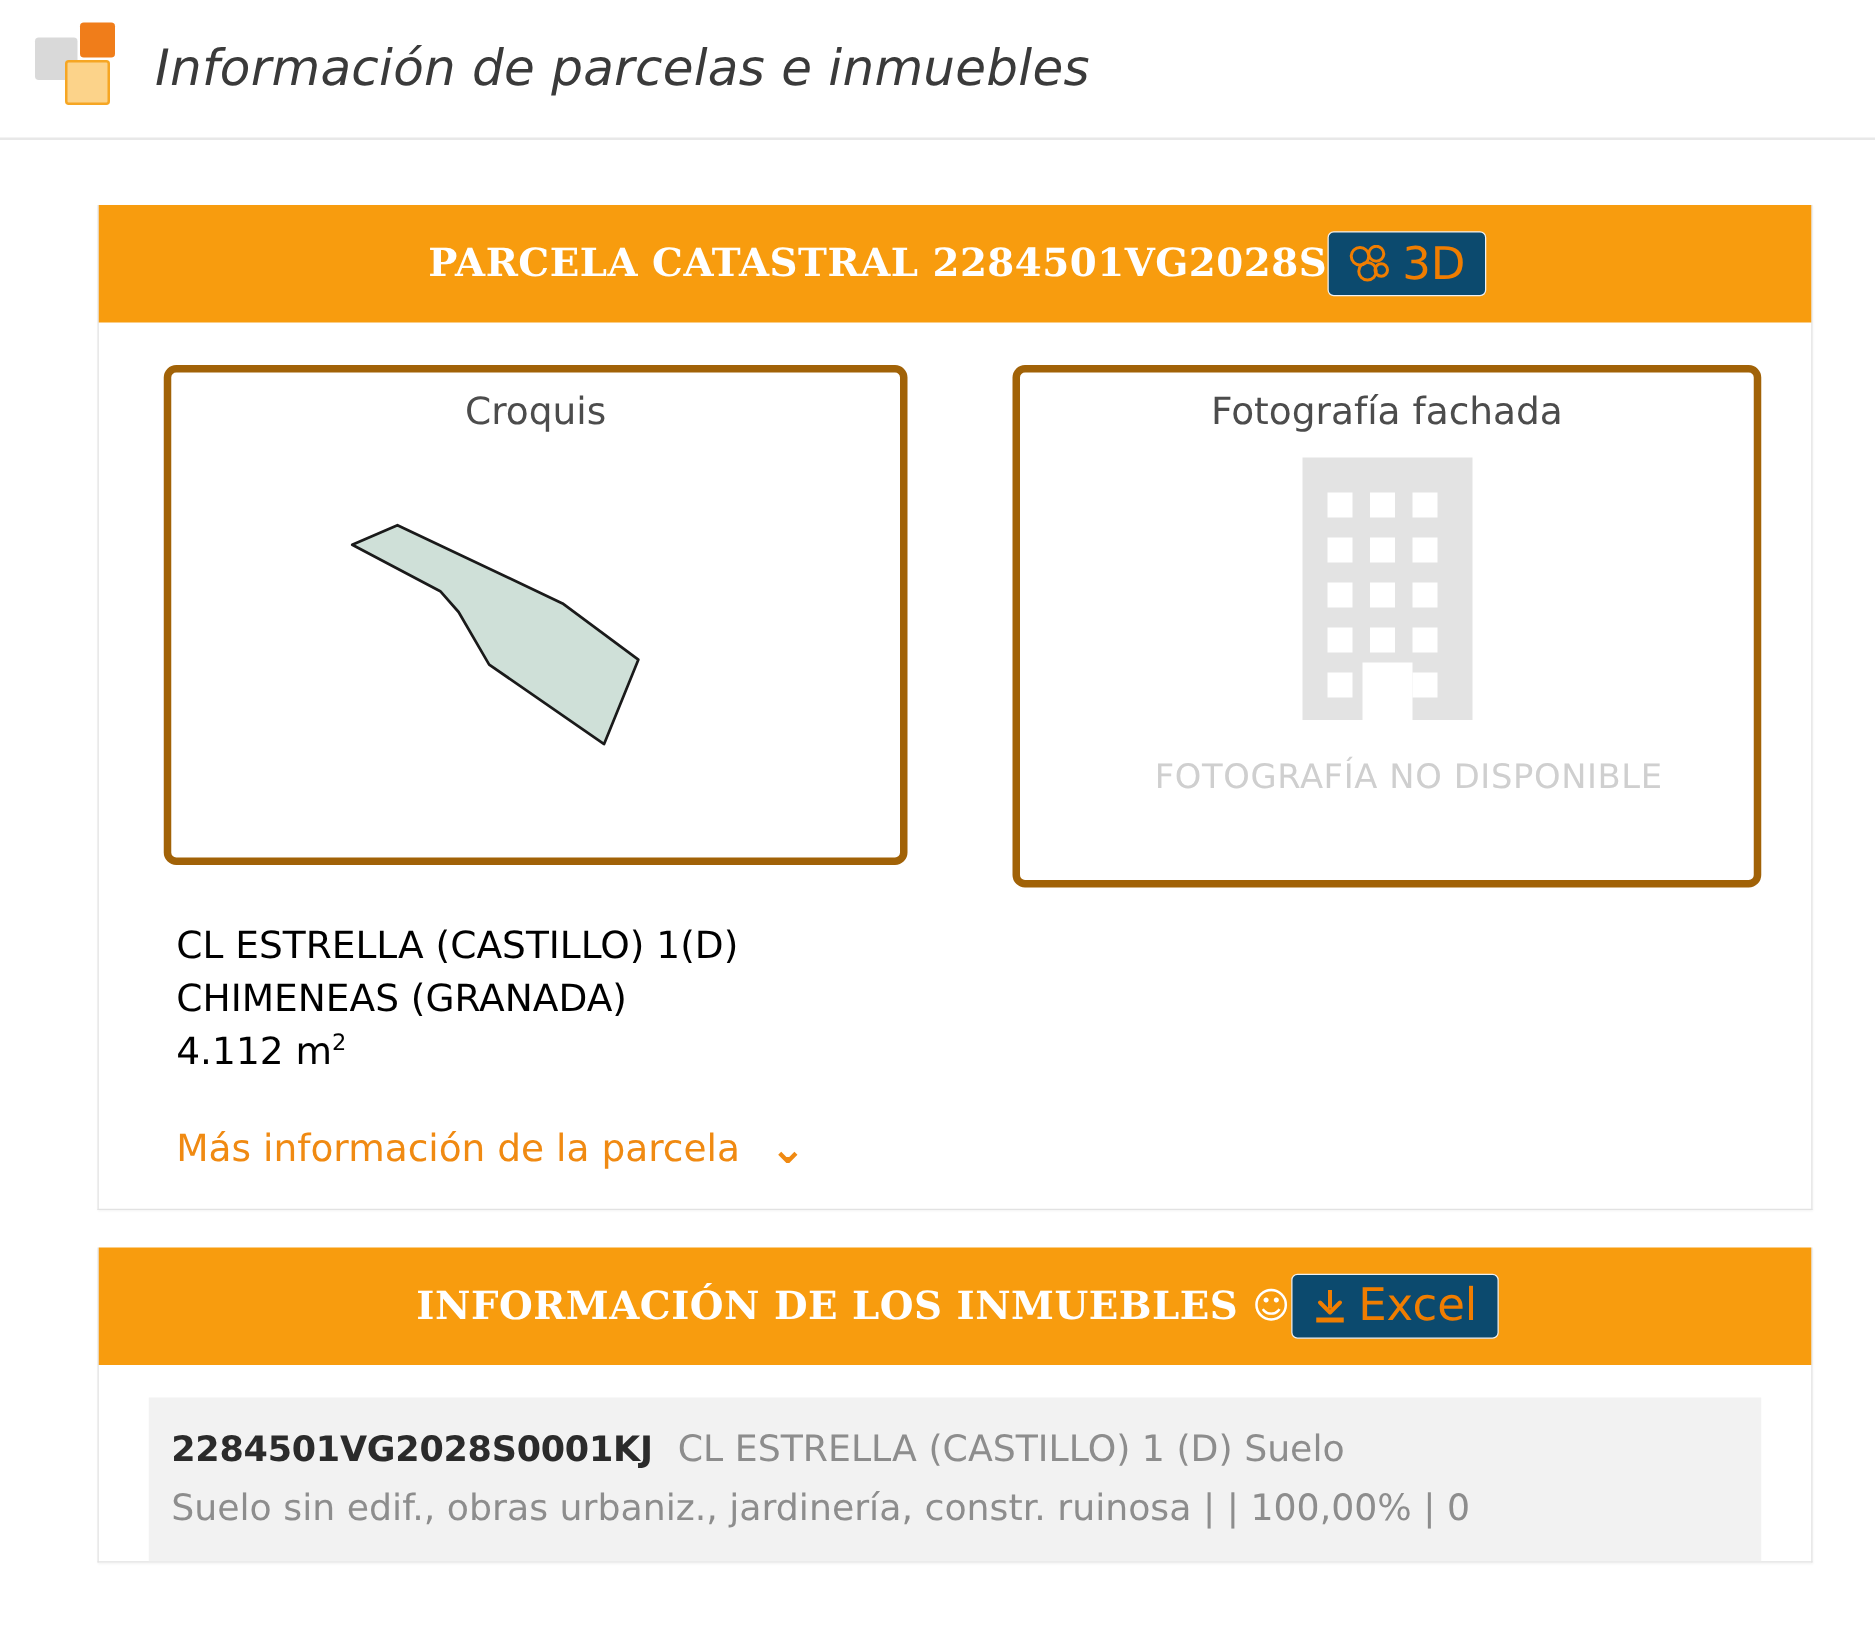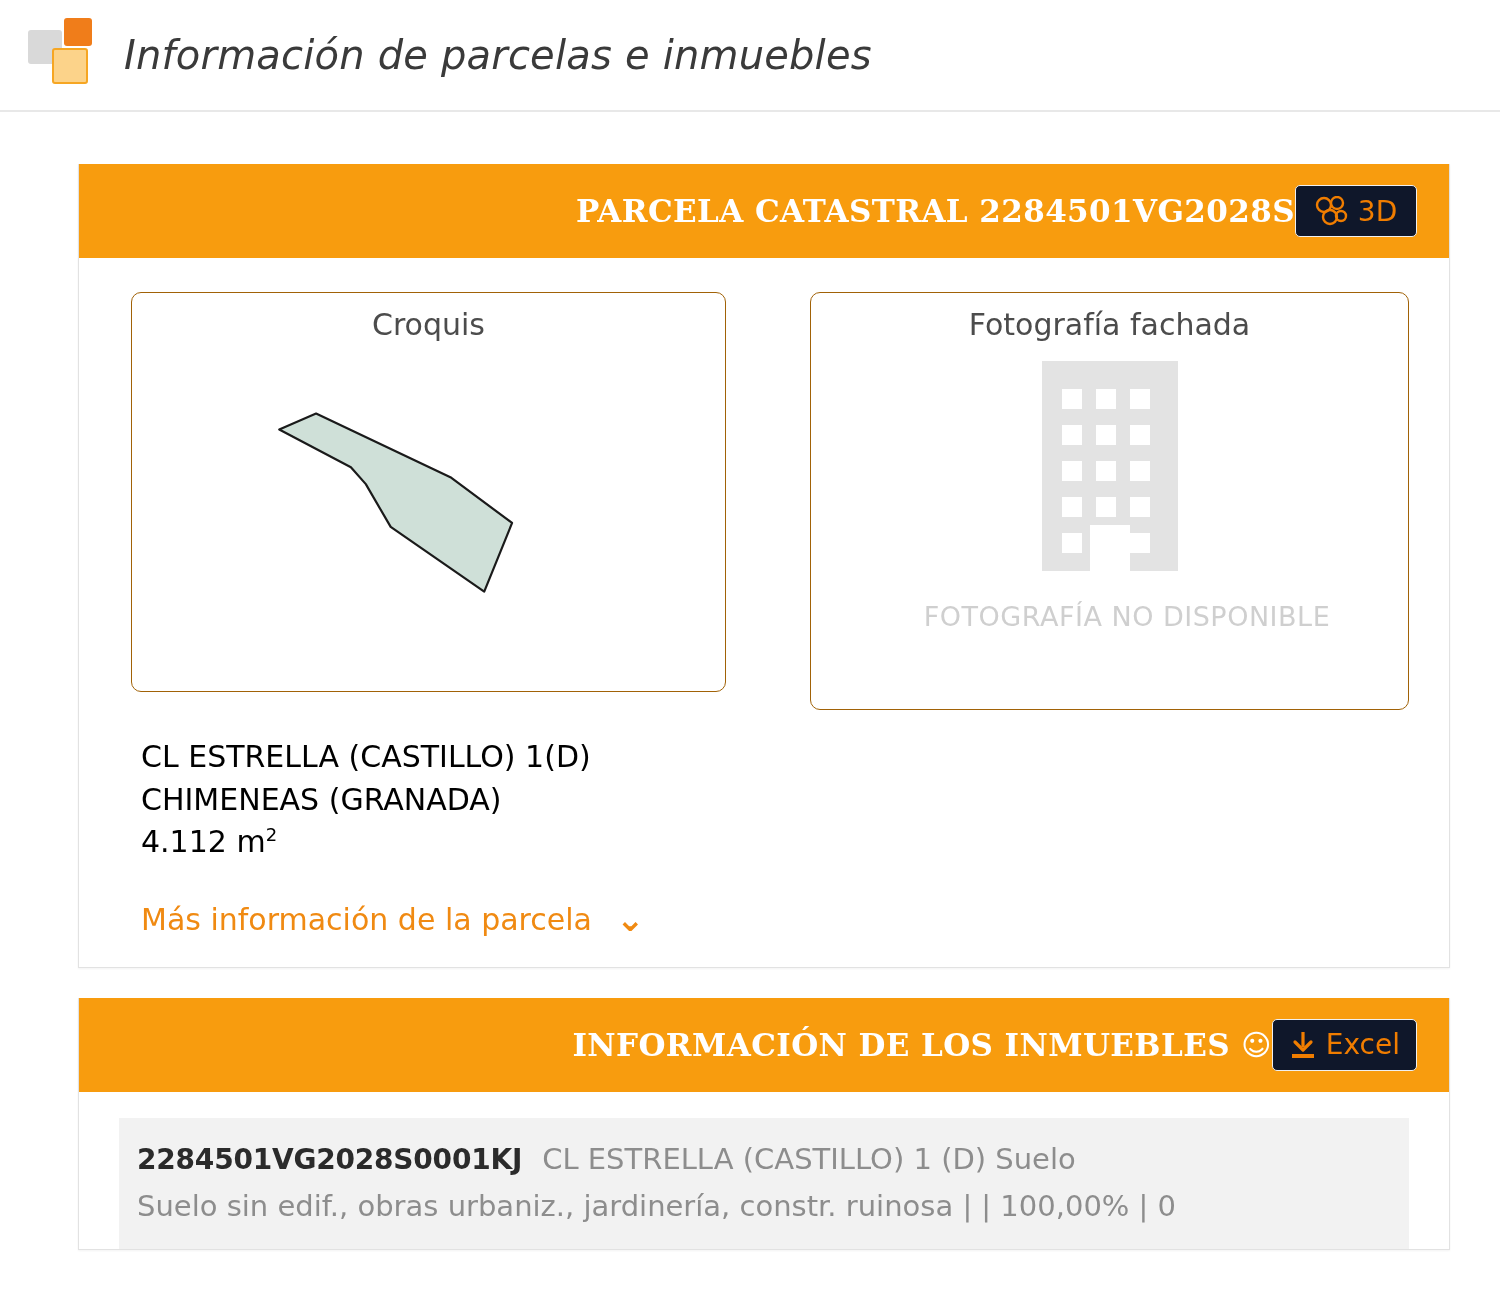--- a/index.html
+++ b/index.html
@@ -65,64 +65,64 @@
     background: #ffffff;
     border: 1px solid #e2e2e2;
     border-top: none;
     box-shadow: 0 1px 2px rgba(0,0,0,0.05);
   }
   .panel-header {
     background: #f89c0e;
     height: 94px;
     display: flex;
     align-items: center;
-    justify-content: flex-end;
+    justify-content: center;
     padding: 0 32px 0 36px;
   }
   .panel-header-title {
     color: #ffffff;
     font-size: 31px;
     font-weight: bold;
     letter-spacing: 0.4px;
     font-family: "DejaVu Serif", "Liberation Serif", serif;
   }
   .panel-header-title .speech {
     font-family: "DejaVu Sans", sans-serif;
     font-weight: normal;
     font-size: 29px;
     vertical-align: 1px;
   }
 
   .header-btn {
-    background: #0f172a;
+    background: #0c4a6e;
     border: 1px solid #f0f0f0;
     border-radius: 5px;
     height: 52px;
     min-width: 122px;
     display: flex;
     align-items: center;
     justify-content: center;
     gap: 9px;
     color: #f07d00;
-    font-size: 28px;
+    font-size: 36px;
     padding: 0 16px;
     cursor: pointer;
   }
   .header-btn svg { display: block; }
 
   
   .parcel-body {
     padding: 34px 40px 30px 52px;
   }
   .boxes-row {
     display: flex;
     gap: 84px;
   }
   .img-box {
-    border: 1px solid #a16207;
+    border: 6px solid #a16207;
     border-radius: 10px;
     background: #fff;
     position: relative;
   }
   .croquis-box {
     width: 596px;
     height: 400px;
   }
   .foto-box {
     width: 600px;

